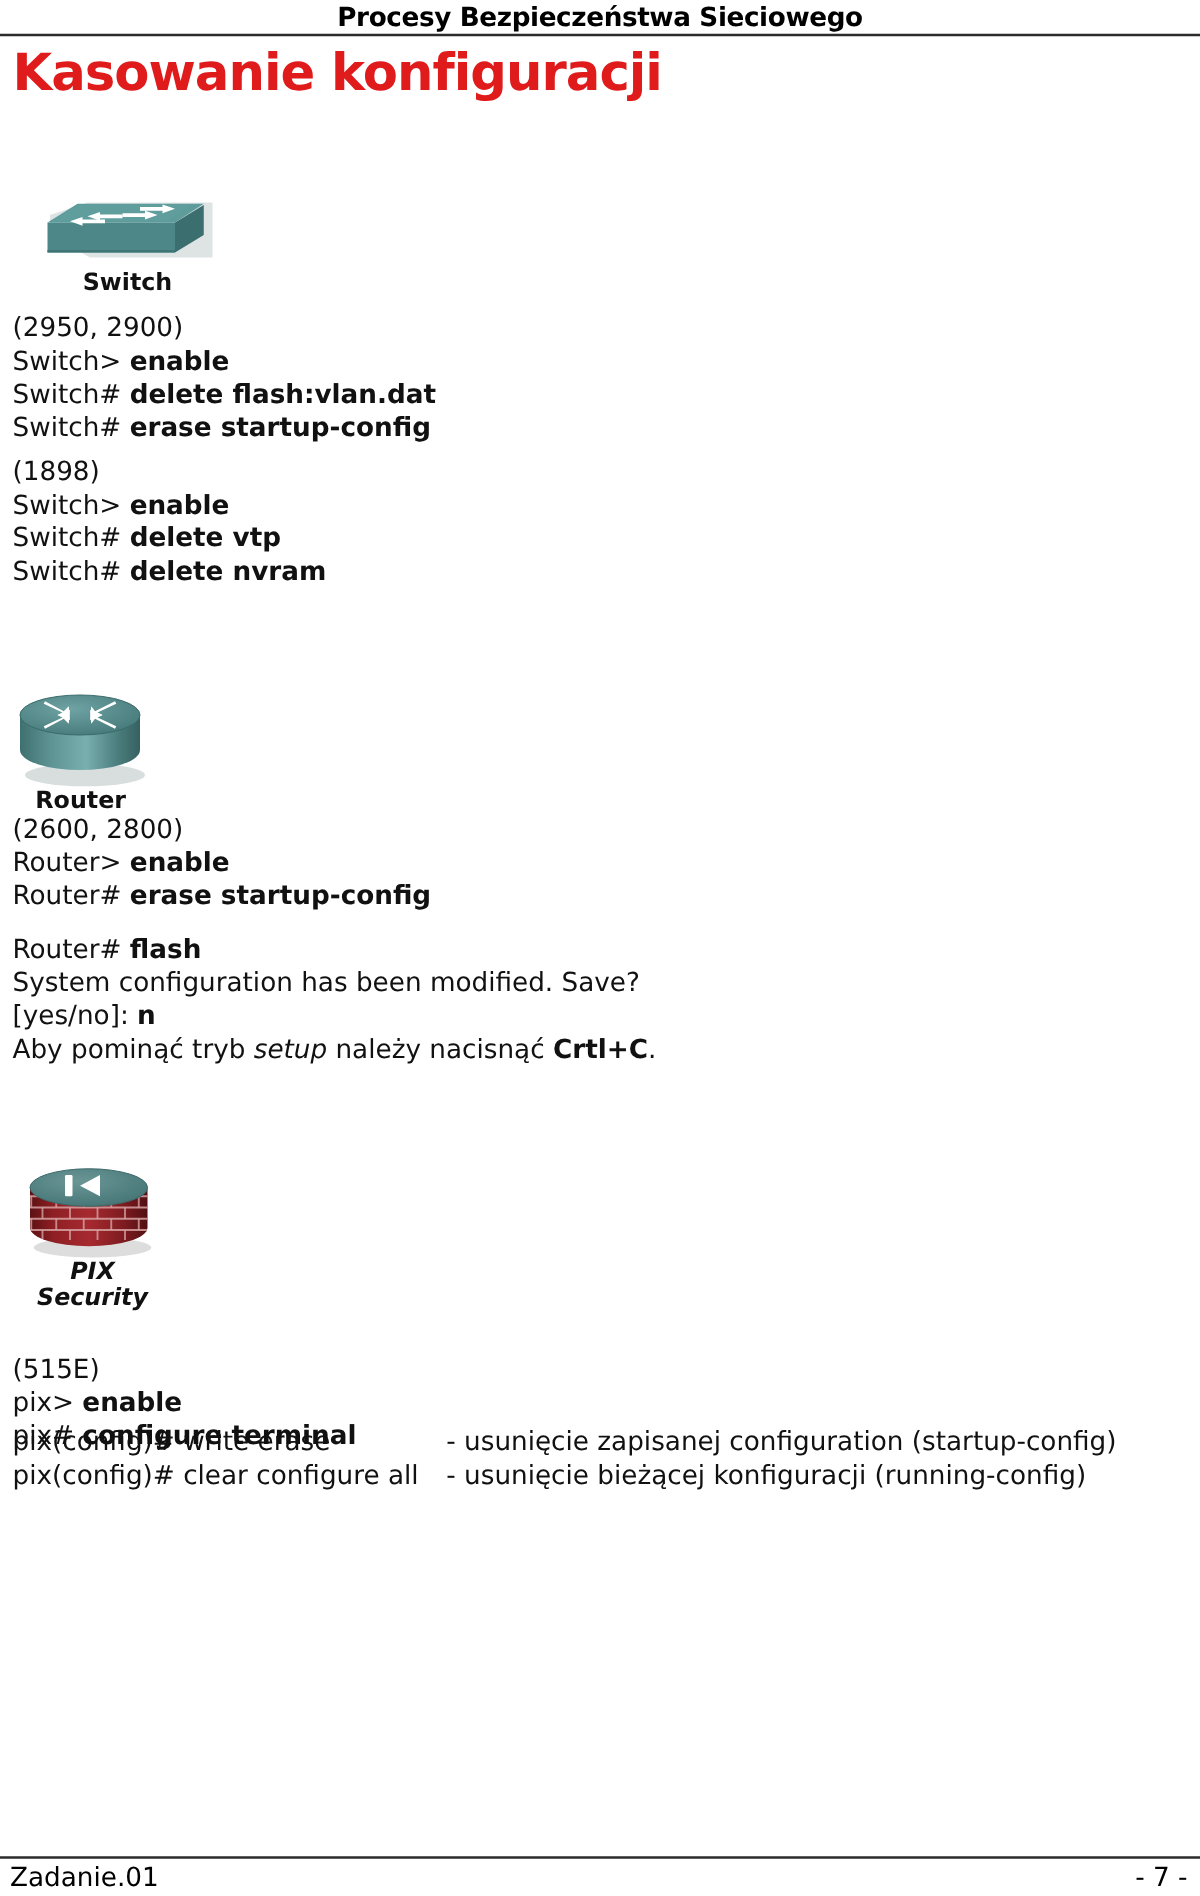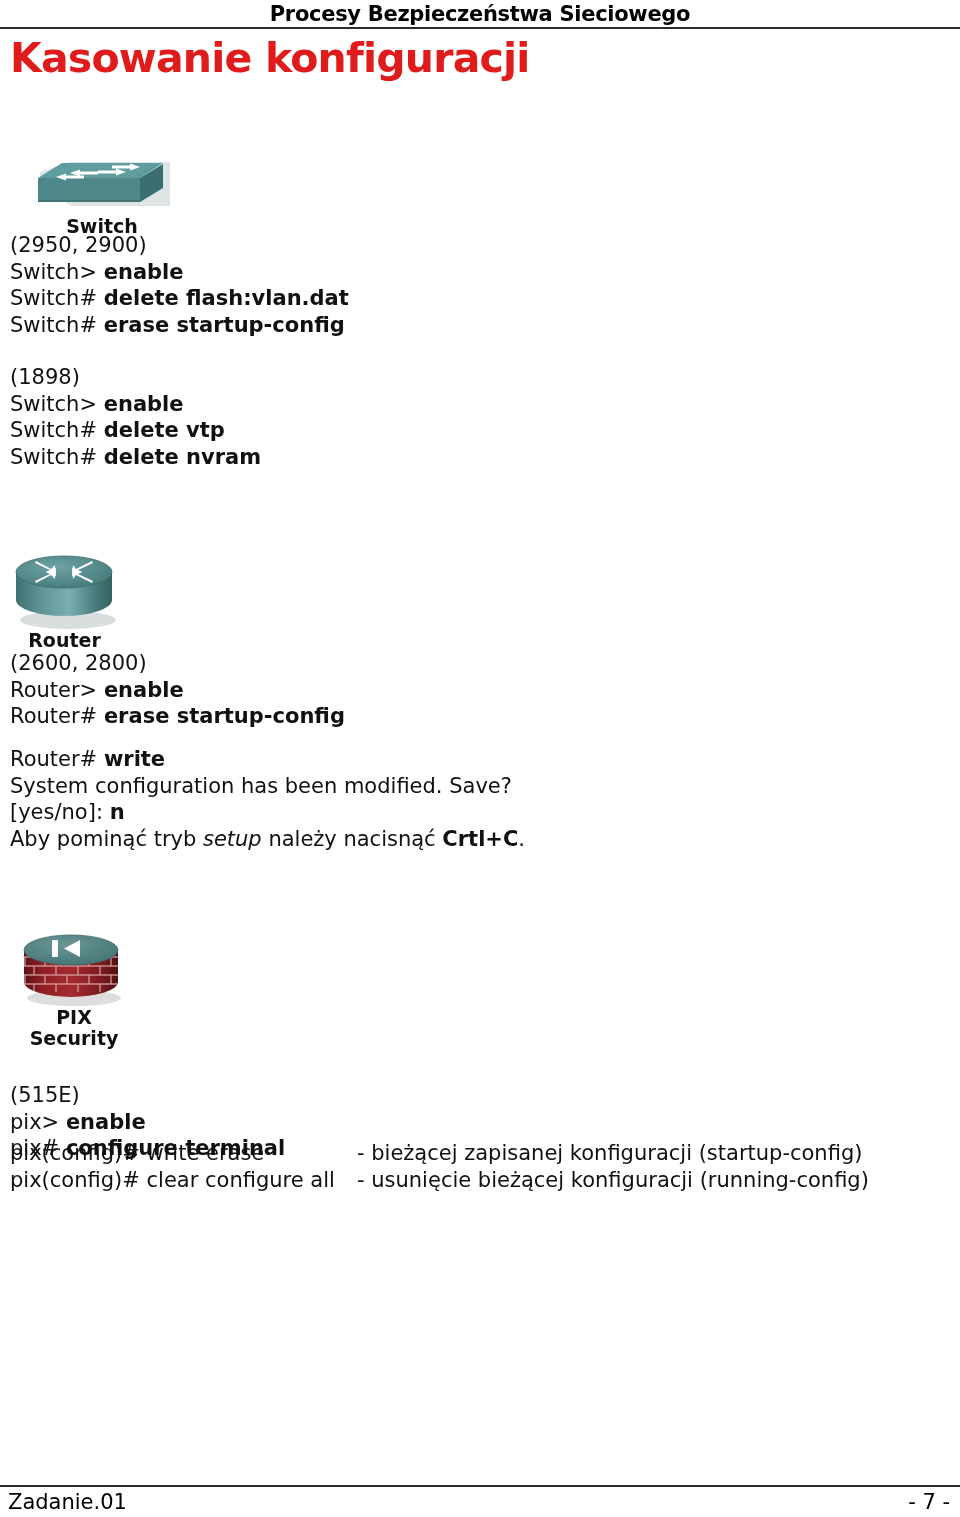--- a/index.html
+++ b/index.html
@@ -158,21 +158,21 @@
         <polygon points="108,35 98,31.5 98,33.5 80,33.5 80,36.5 98,36.5 98,38.5"></polygon>
         <polygon points="94,40 84,36.5 84,38.5 66,38.5 66,41.5 84,41.5 84,43.5"></polygon>
       </g>
 
       <polygon points="6,68 108,68 108,70 6,70" fill="#3f7575"></polygon>
     </svg>
   </div>
   <div class="icon-caption" style="width:140px; margin-top:4px;">Switch</div>
 </div>
 
-<div class="codeblock" style="left:10px; top:232px;">
+<div class="codeblock" style="left:10px; top:249px;">
   <span class="ln">(2950, 2900)</span>
   <span class="ln"><span>Switch&gt; </span><span class="b">enable</span></span>
   <span class="ln"><span>Switch# </span><span class="b">delete flash:vlan.dat</span></span>
   <span class="ln"><span>Switch# </span><span class="b">erase startup-config</span></span>
 </div>
 
 <div class="codeblock" style="left:10px; top:364px;">
   <span class="ln">(1898)</span>
   <span class="ln"><span>Switch&gt; </span><span class="b">enable</span></span>
   <span class="ln"><span>Switch# </span><span class="b">delete vtp</span></span>
@@ -219,27 +219,27 @@
   <div class="icon-caption" style="width:105px; margin-top:2px;">Router</div>
 </div>
 
 <div class="codeblock" style="left:10px; top:650px;">
   <span class="ln">(2600, 2800)</span>
   <span class="ln"><span>Router&gt; </span><span class="b">enable</span></span>
   <span class="ln"><span>Router# </span><span class="b">erase startup-config</span></span>
 </div>
 
 <div class="codeblock" style="left:10px; top:746px;">
-  <span class="ln"><span>Router# </span><span class="b">write</span></span>
+  <span class="ln"><span>Router# </span><span class="b">flash</span></span>
   <span class="ln">System configuration has been modified. Save?</span>
   <span class="ln"><span>[yes/no]: </span><span class="b">n</span></span>
   <span class="ln"><span>Aby pominąć tryb </span><span class="i">setup</span><span> należy nacisnąć </span><span class="b">Crtl+C</span><span>.</span></span>
 </div>
 
-<div class="icon-wrap" style="left:18px; top:930px;">
+<div class="icon-wrap" style="left:18px; top:930px;font-style:italic;">
   <div class="pix-icon">
     <svg width="115" height="78" viewBox="0 0 115 78" xmlns="http://www.w3.org/2000/svg">
       <defs>
         <radialGradient id="ptop" cx="0.42" cy="0.33" r="0.85">
           <stop offset="0%" stop-color="#6a9595"></stop>
           <stop offset="65%" stop-color="#4e7d7d"></stop>
           <stop offset="100%" stop-color="#3f6c6c"></stop>
         </radialGradient>
         <linearGradient id="pbrick" x1="0" y1="0" x2="1" y2="0">
           <stop offset="0%" stop-color="#5d1114"></stop>
@@ -304,21 +304,21 @@
 
 <div class="codeblock" style="left:10px; top:1082px;">
   <span class="ln">(515E)</span>
   <span class="ln"><span>pix&gt; </span><span class="b">enable</span></span>
   <span class="ln"><span>pix# </span><span class="b">configure terminal</span></span>
 </div>
 
 <div class="pix-rows">
   <div class="pix-row">
     <span class="col-cmd"><span>pix(config)# </span><span class="b">write erase</span></span>
-    <span class="col-desc">- bieżącej zapisanej konfiguracji (startup-config)</span>
+    <span class="col-desc">- usunięcie zapisanej configuration (startup-config)</span>
   </div>
   <div class="pix-row">
     <span class="col-cmd"><span>pix(config)# </span><span class="b">clear configure all</span></span>
     <span class="col-desc">- usunięcie bieżącej konfiguracji (running-config)</span>
   </div>
 </div>
 
 <div class="footer-rule"></div>
 <div class="footer">
   <span class="footer-left">Zadanie.01</span>

